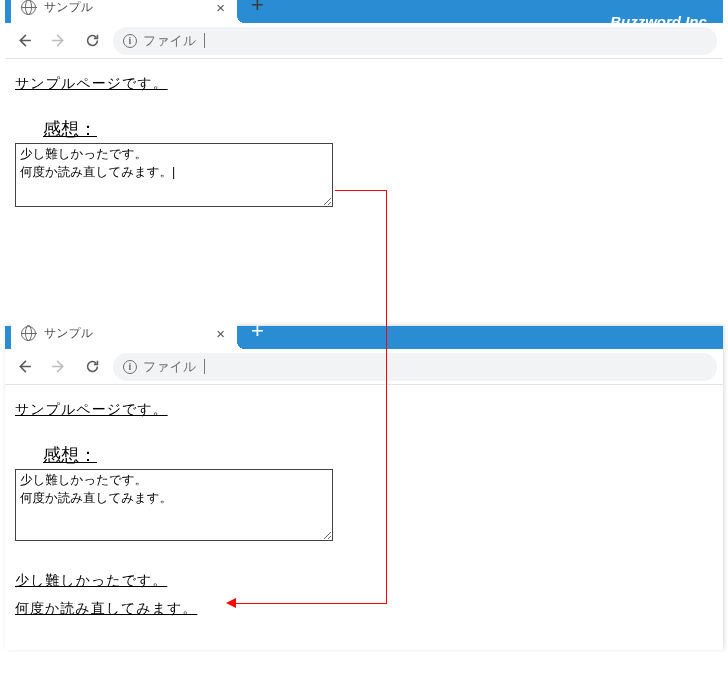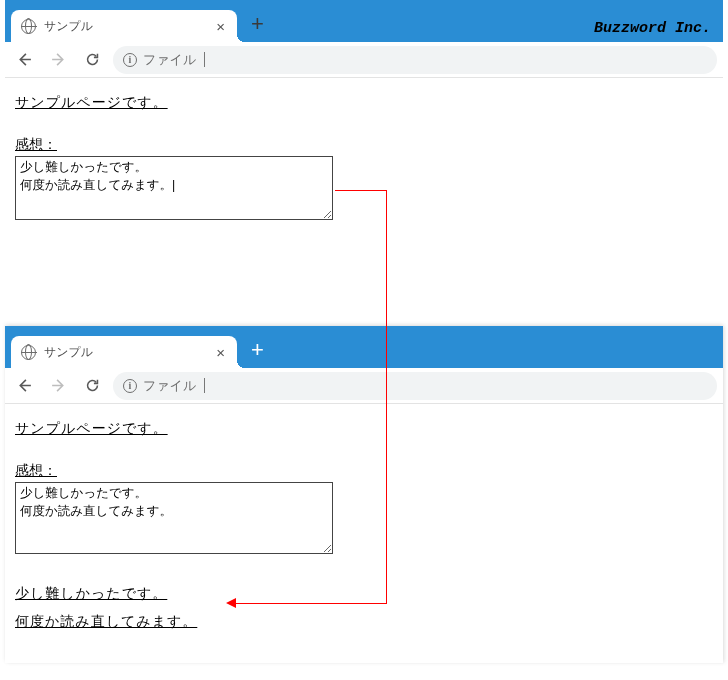--- a/index.html
+++ b/index.html
@@ -12,21 +12,21 @@
     overflow: hidden;
   }
   .window {
     position: absolute;
     background: #fff;
   }
   .window1 { left: 5px; top: 0; width: 718px; }
   .window2 { left: 5px; top: 326px; width: 718px; box-shadow: 0 -2px 4px rgba(0,0,0,0.08), 2px 0 4px rgba(0,0,0,0.08); }
   .titlebar {
     background: #2a8dd4;
-    height: 42px;
+    height: 23px;
     display: flex;
     align-items: flex-end;
     position: relative;
   }
   .tab {
     background: #fff;
     height: 32px;
     margin-left: 6px;
     margin-top: 6px;
     border-radius: 8px 8px 0 0;
@@ -82,26 +82,26 @@
     font-size: 22px;
     font-weight: 400;
     padding: 0 14px 2px;
     cursor: pointer;
     line-height: 32px;
   }
   .w1 .new-tab { color: #3a3a3a; }
   .brand {
     position: absolute;
     right: 12px;
-    top: 20px;
-    color: #000000;
+    top: 13px;
+    color: #ffffff;
     font-weight: 700;
     font-style: italic;
     font-size: 15px;
-    font-family: Liberation Mono, monospace;
+    font-family: Liberation Sans, sans-serif;
   }
   .toolbar {
     height: 36px;
     background: #fff;
     border-bottom: 1px solid #e3e3e3;
     display: flex;
     align-items: center;
     padding: 0 6px;
     gap: 8px;
   }
@@ -145,21 +145,21 @@
     height: 15px;
     background: #777;
     margin-left: 2px;
   }
   .content {
     padding: 16px 10px 28px;
     font-size: 14px;
     text-decoration: underline;
   }
   .sample-text { margin-bottom: 24px; letter-spacing: 1px; }
-  .form-label { font-size: 14px; margin-bottom: 2px; }
+  .form-label { font-size: 18px; margin-bottom: 2px; margin-left: 28px; }
   .ta {
     width: 318px;
     height: 64px;
     border: 1px solid #444;
     font-size: 12.5px;
     font-family: inherit;
     padding: 2px 4px;
     resize: both;
     line-height: 1.4;
   }

